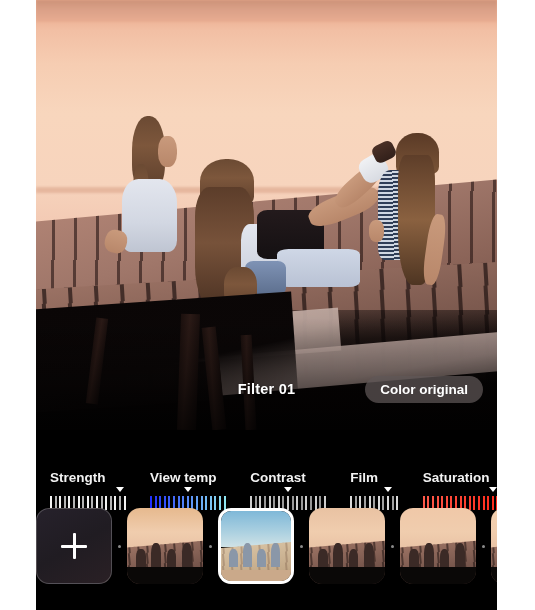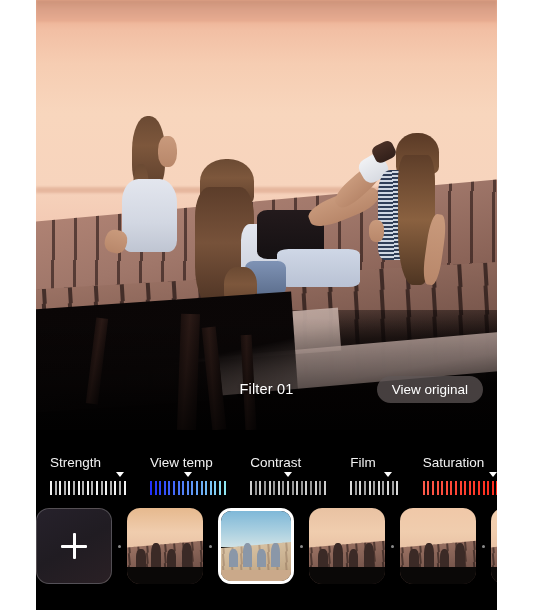--- a/index.html
+++ b/index.html
@@ -1,18 +1,18 @@
 <!DOCTYPE html>
 <html><head>
 <meta charset="utf-8">
 <style>
   html,body{margin:0;padding:0;background:#ffffff;}
   body{width:535px;height:610px;overflow:hidden;font-family:"Liberation Sans",sans-serif;}
 
-  #screen{position:relative;width:535px;height:610px;background:#ffffff;overflow:hidden;}
+  #screen{position:relative;width:535px;height:610px;background:#ffffff;overflow:hidden;font-weight:bold;}
 
   
   #phone{position:absolute;left:36px;top:0;width:461px;height:610px;background:#000;overflow:hidden;}
 
   
   #photo{position:absolute;left:0;top:0;width:461px;height:430px;overflow:hidden;background:#2a1a18;}
 
   .sky{position:absolute;left:0;top:0;width:100%;height:44%;
        background:linear-gradient(180deg,#e8a98c 0%,#e9ab8e 6%,#f2bfa4 16%,#f6cdb2 34%,#f8d6bd 60%,#f7d4bd 100%);}
   .darkband{position:absolute;left:0;top:0;width:100%;height:5%;
@@ -63,21 +63,21 @@
 
   
   #filterName{position:absolute;left:0;right:0;top:381px;text-align:center;color:#fff;
       font-size:14.5px;letter-spacing:.2px;text-shadow:0 1px 3px rgba(0,0,0,.55);}
   #viewOriginal{position:absolute;right:14px;top:376px;height:27px;padding:0 15px;
       display:flex;align-items:center;justify-content:center;border-radius:14px;
       background:rgba(96,88,88,.72);color:#fff;font-size:13.5px;white-space:nowrap;}
 
   
   #adjust{position:absolute;left:0;top:430px;width:461px;height:72px;background:#000;
-      display:flex;align-items:center;padding-top:10px;overflow:hidden;}
+      display:flex;align-items:flex-end;padding-top:10px;overflow:hidden;}
   .ctrl{flex:0 0 auto;margin-right:22px;}
   .ctrl:first-child{margin-left:14px;}
   .ctrl .lbl{color:#f2f2f2;font-size:13.5px;margin-bottom:11px;white-space:nowrap;}
   .track{position:relative;height:16px;}
   .arrow{position:absolute;top:-9px;width:0;height:0;border-left:4px solid transparent;
       border-right:4px solid transparent;border-top:5px solid #fff;transform:translateX(-4px);}
   .ticks{display:flex;align-items:flex-end;height:14px;}
   .tick{width:2px;height:14px;margin-right:2.6px;border-radius:0;}
 
   
@@ -168,21 +168,21 @@
       <div class="shadowbeam"></div>
       <div class="piling p3"></div>
       <div class="piling p1"></div>
       <div class="piling p2"></div>
       <div class="piling p4"></div>
 
       <div id="photoFade"></div>
     </div>
 
     <div id="filterName">Filter 01</div>
-    <div id="viewOriginal">View original</div>
+    <div id="viewOriginal">Color original</div>
 
     <div id="adjust">
         <div class="ctrl">
           <div class="lbl">Strength</div>
           <div class="track">
             <div class="ticks">
               <div class="tick" style="background: rgb(255, 255, 255); opacity: 0.95;"></div>
               <div class="tick" style="background: rgb(255, 255, 255); opacity: 0.7;"></div>
               <div class="tick" style="background: rgb(255, 255, 255); opacity: 0.95;"></div>
               <div class="tick" style="background: rgb(255, 255, 255); opacity: 0.7;"></div>

